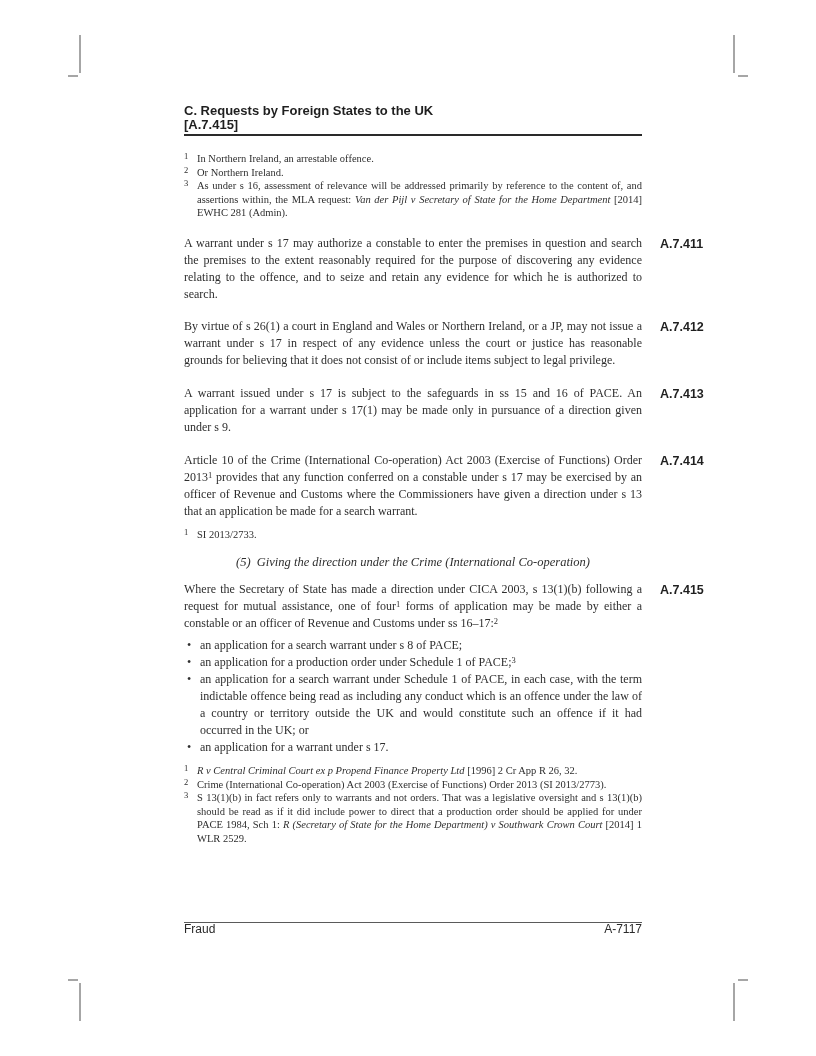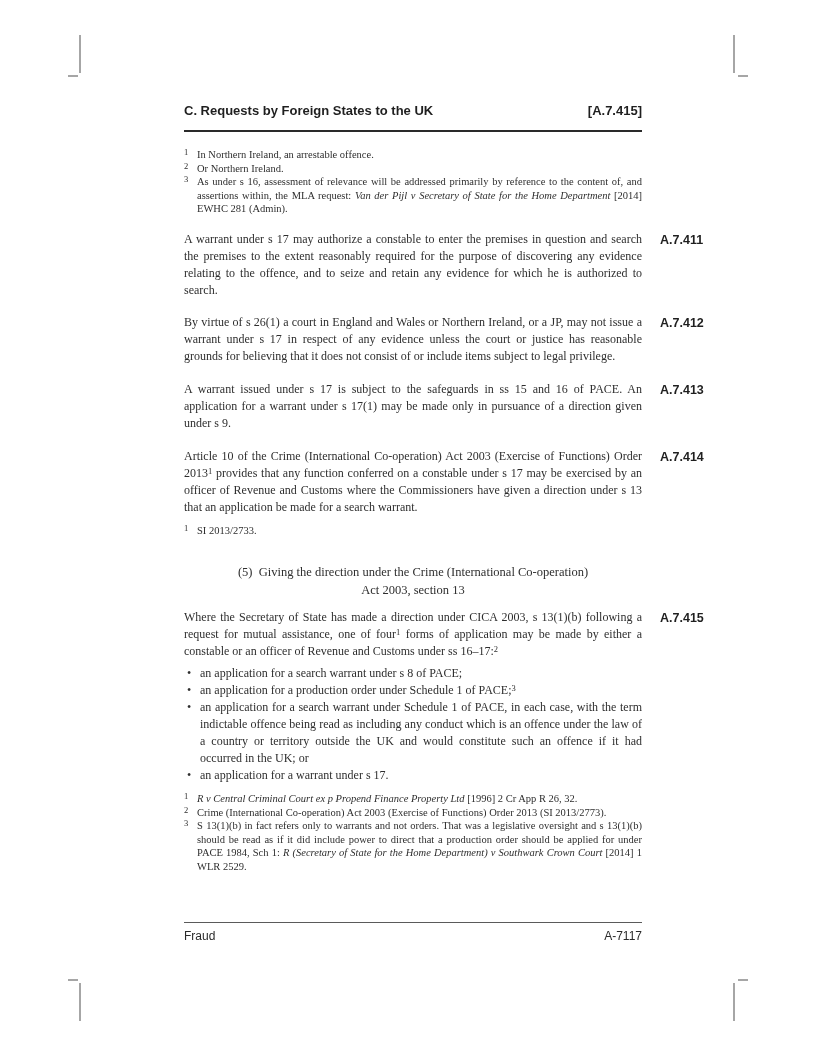--- a/index.html
+++ b/index.html
@@ -20,21 +20,21 @@
   .crop.h { height: 2px; width: 10px; }
 
   
   .content { position: absolute; left: 184px; top: 104px; width: 458px; }
 
   .page-header {
     display: flex; justify-content: space-between; align-items: baseline;
     font-family: "Liberation Sans", sans-serif;
     font-weight: bold; font-size: 13px; color: #1f1f1f;
     border-bottom: 2px solid #2a2a2a;
-    padding-bottom: 12px; line-height: 14px;
+    padding-bottom: 2px; line-height: 14px; flex-direction: column;
   }
 
   .fns { }
   .fns-top { margin-top: 16px; }
   .fns-bottom { margin-top: 8px; }
   .fn {
     position: relative; padding-left: 13px;
     font-size: 10.5px; line-height: 13.5px;
     text-align: justify;
   }
@@ -57,39 +57,38 @@
     font-weight: bold; font-size: 12.5px; color: #1f1f1f;
     white-space: nowrap; letter-spacing: 0;
   }
   sup.fnref {
     font-size: 8.5px; line-height: 0; vertical-align: 3px;
   }
 
   .mid-fn { margin-top: 8px; }
 
   .section-heading {
-    margin-top: 26px;
-    text-align: center;
+    margin-top: 12px;
+    font-style: italic; text-align: center;
     font-size: 12.5px; line-height: 18px;
   }
 
   .para-415 { margin-top: 10px; }
 
   .bullet-list { margin: 5px 0 0 0; padding: 0; list-style: none; }
   .bullet-list li {
     position: relative; padding-left: 16px;
     font-size: 12px; line-height: 17px;
     text-align: justify;
   }
   .bullet-glyph { position: absolute; left: 3px; top: 0; }
 
   .page-footer {
     position: absolute; left: 184px; top: 922px; width: 458px;
     border-top: 1px solid #5a5a5a;
-    padding-top: 7px;
     display: flex; justify-content: space-between;
     font-family: "Liberation Sans", sans-serif;
     font-size: 12px; color: #2a2a2a; line-height: 13px;
   }
 </style>
 </head>
 <body>
 
 <div class="page">
 
@@ -142,21 +141,20 @@
     </div>
 
     <div class="fns mid-fn">
       <div class="fn">
         <span class="fn-num">1</span><span>SI 2013/2733.</span>
       </div>
     </div>
 
     <div class="section-heading">
       <div>(5)&nbsp;&nbsp;Giving the direction under the Crime (International Co-operation)</div>
-      <div>Act 2003, section 13</div>
     </div>
 
     <div class="para para-415">
       <span class="margin-label">A.7.415</span>
       <span><span>Where the Secretary of State has made a direction under CICA 2003, s 13(1)(b) following a request for mutual assistance, one of four</span><sup class="fnref">1</sup><span> forms of application may be made by either a constable or an officer of Revenue and Customs under ss 16–17:</span><sup class="fnref">2</sup></span>
     </div>
 
     <ul class="bullet-list">
       <li>
         <span class="bullet-glyph">•</span>

